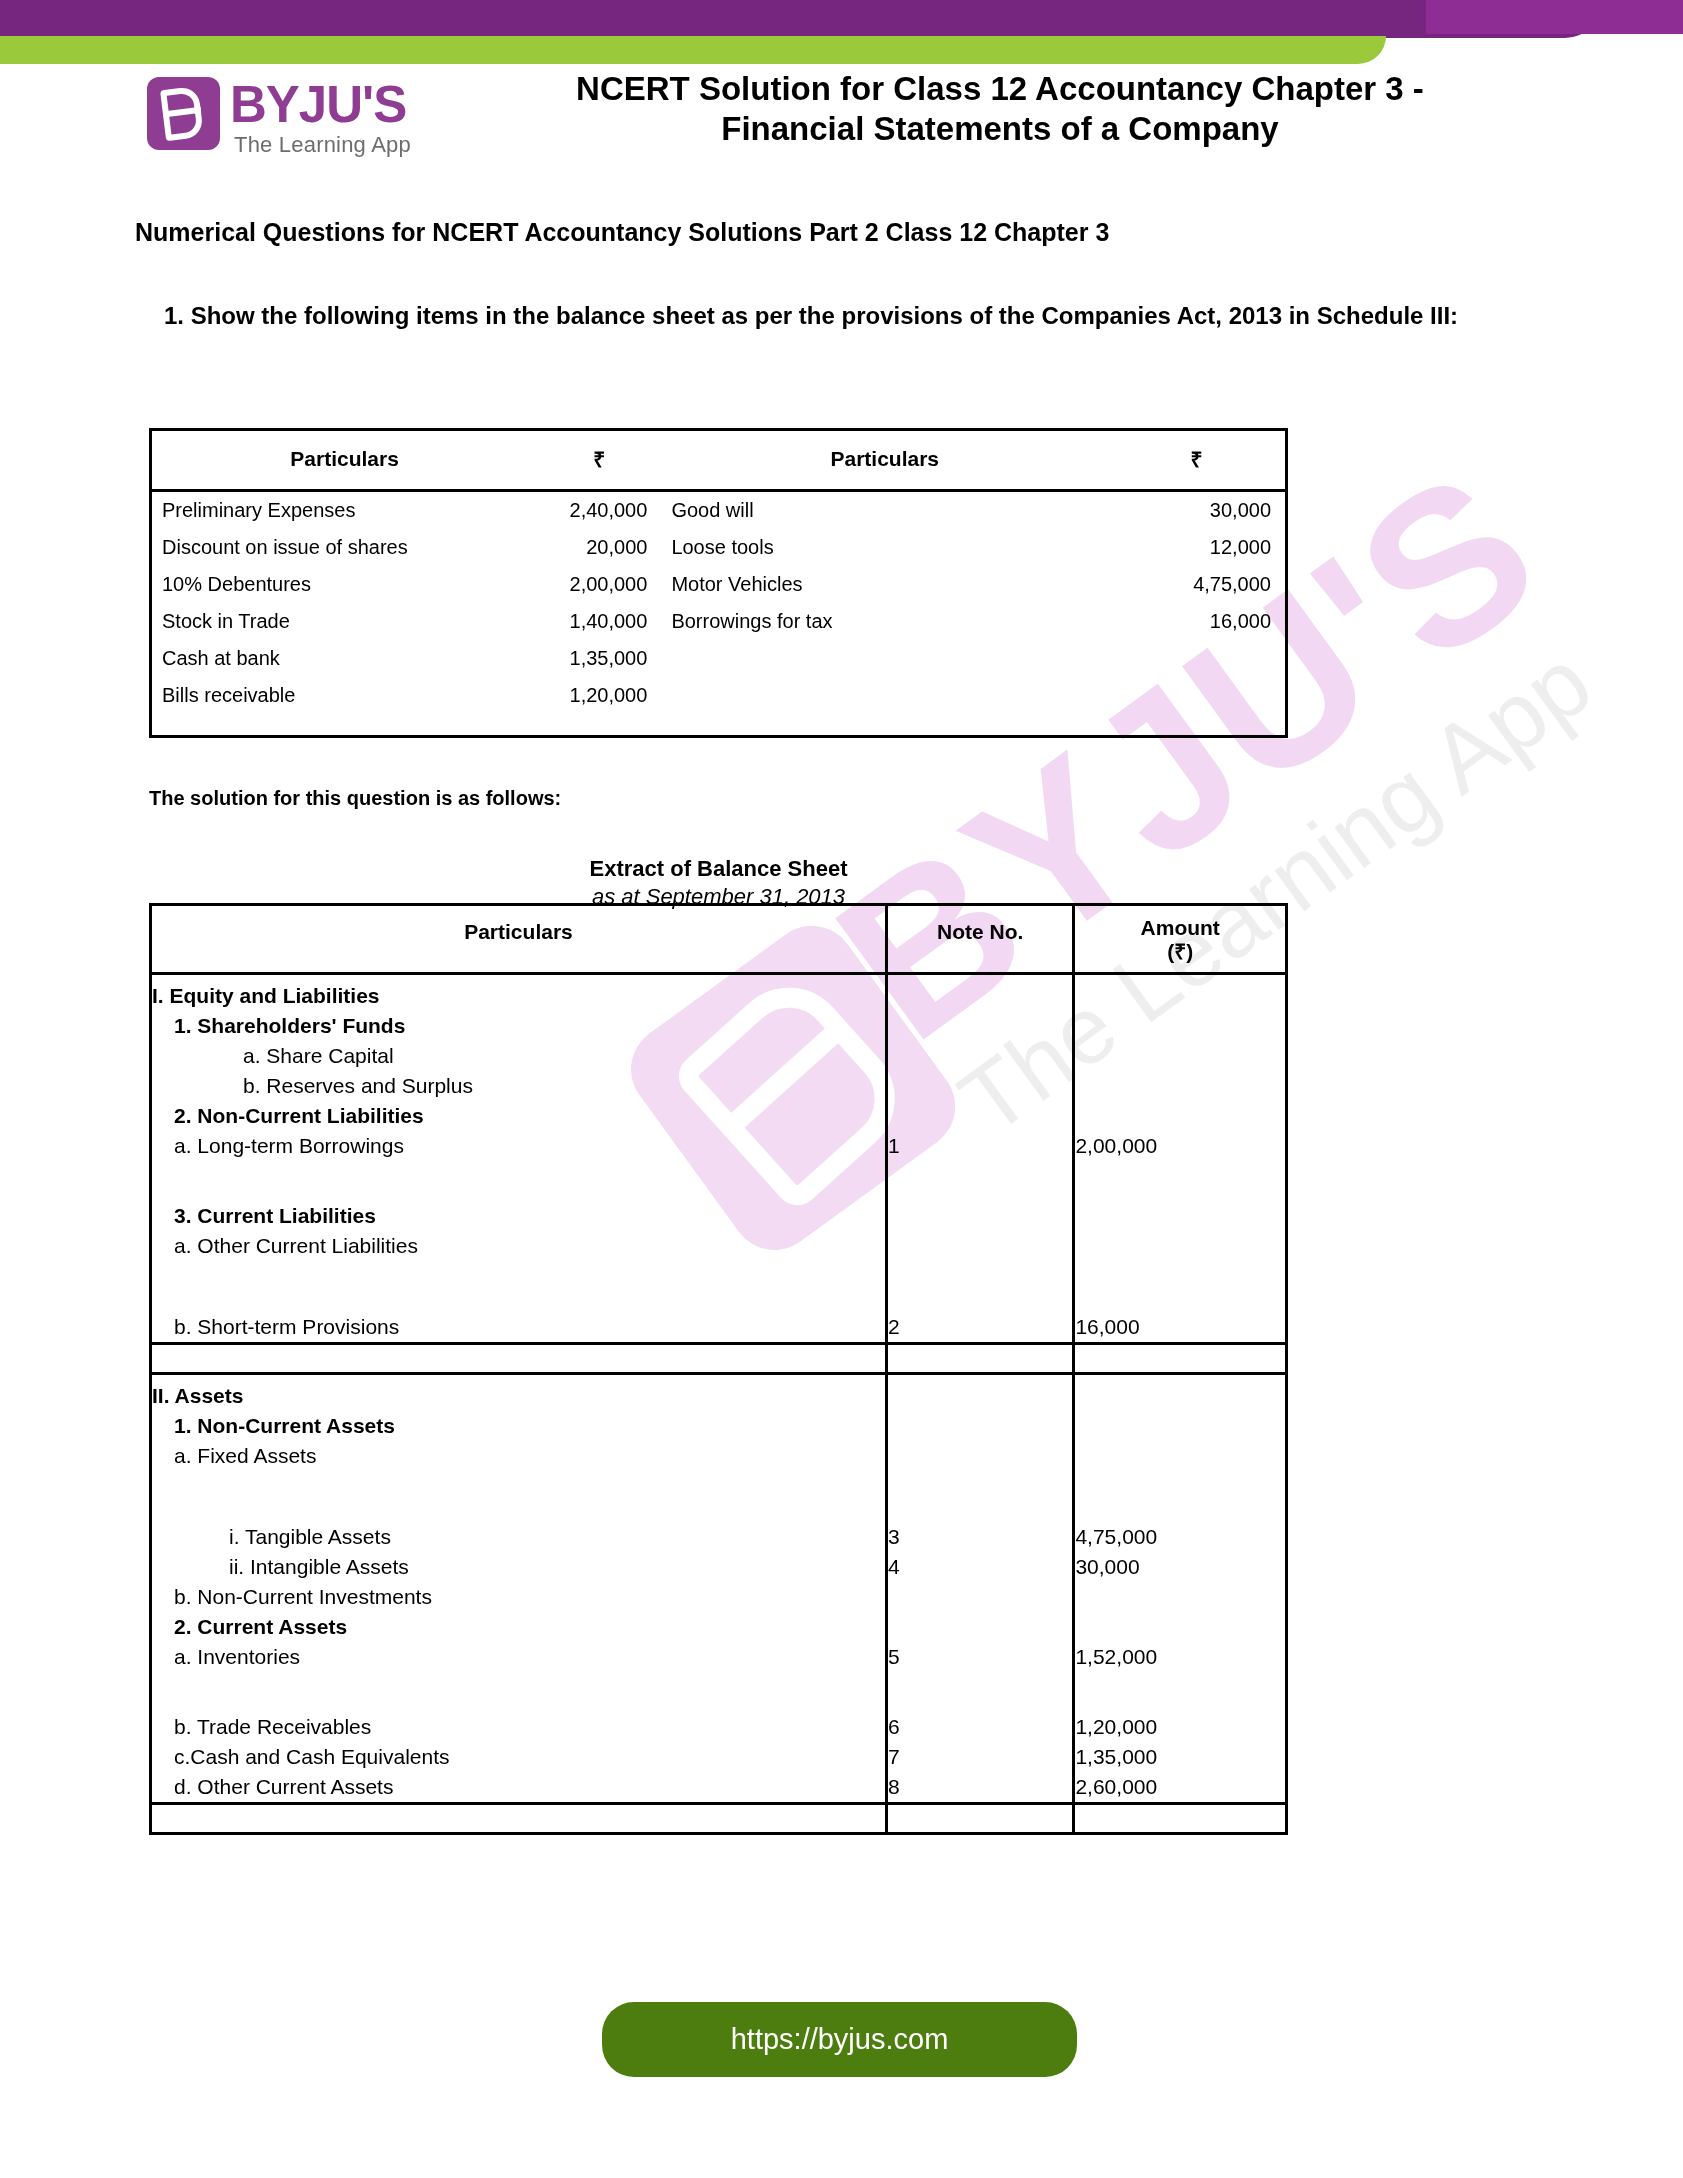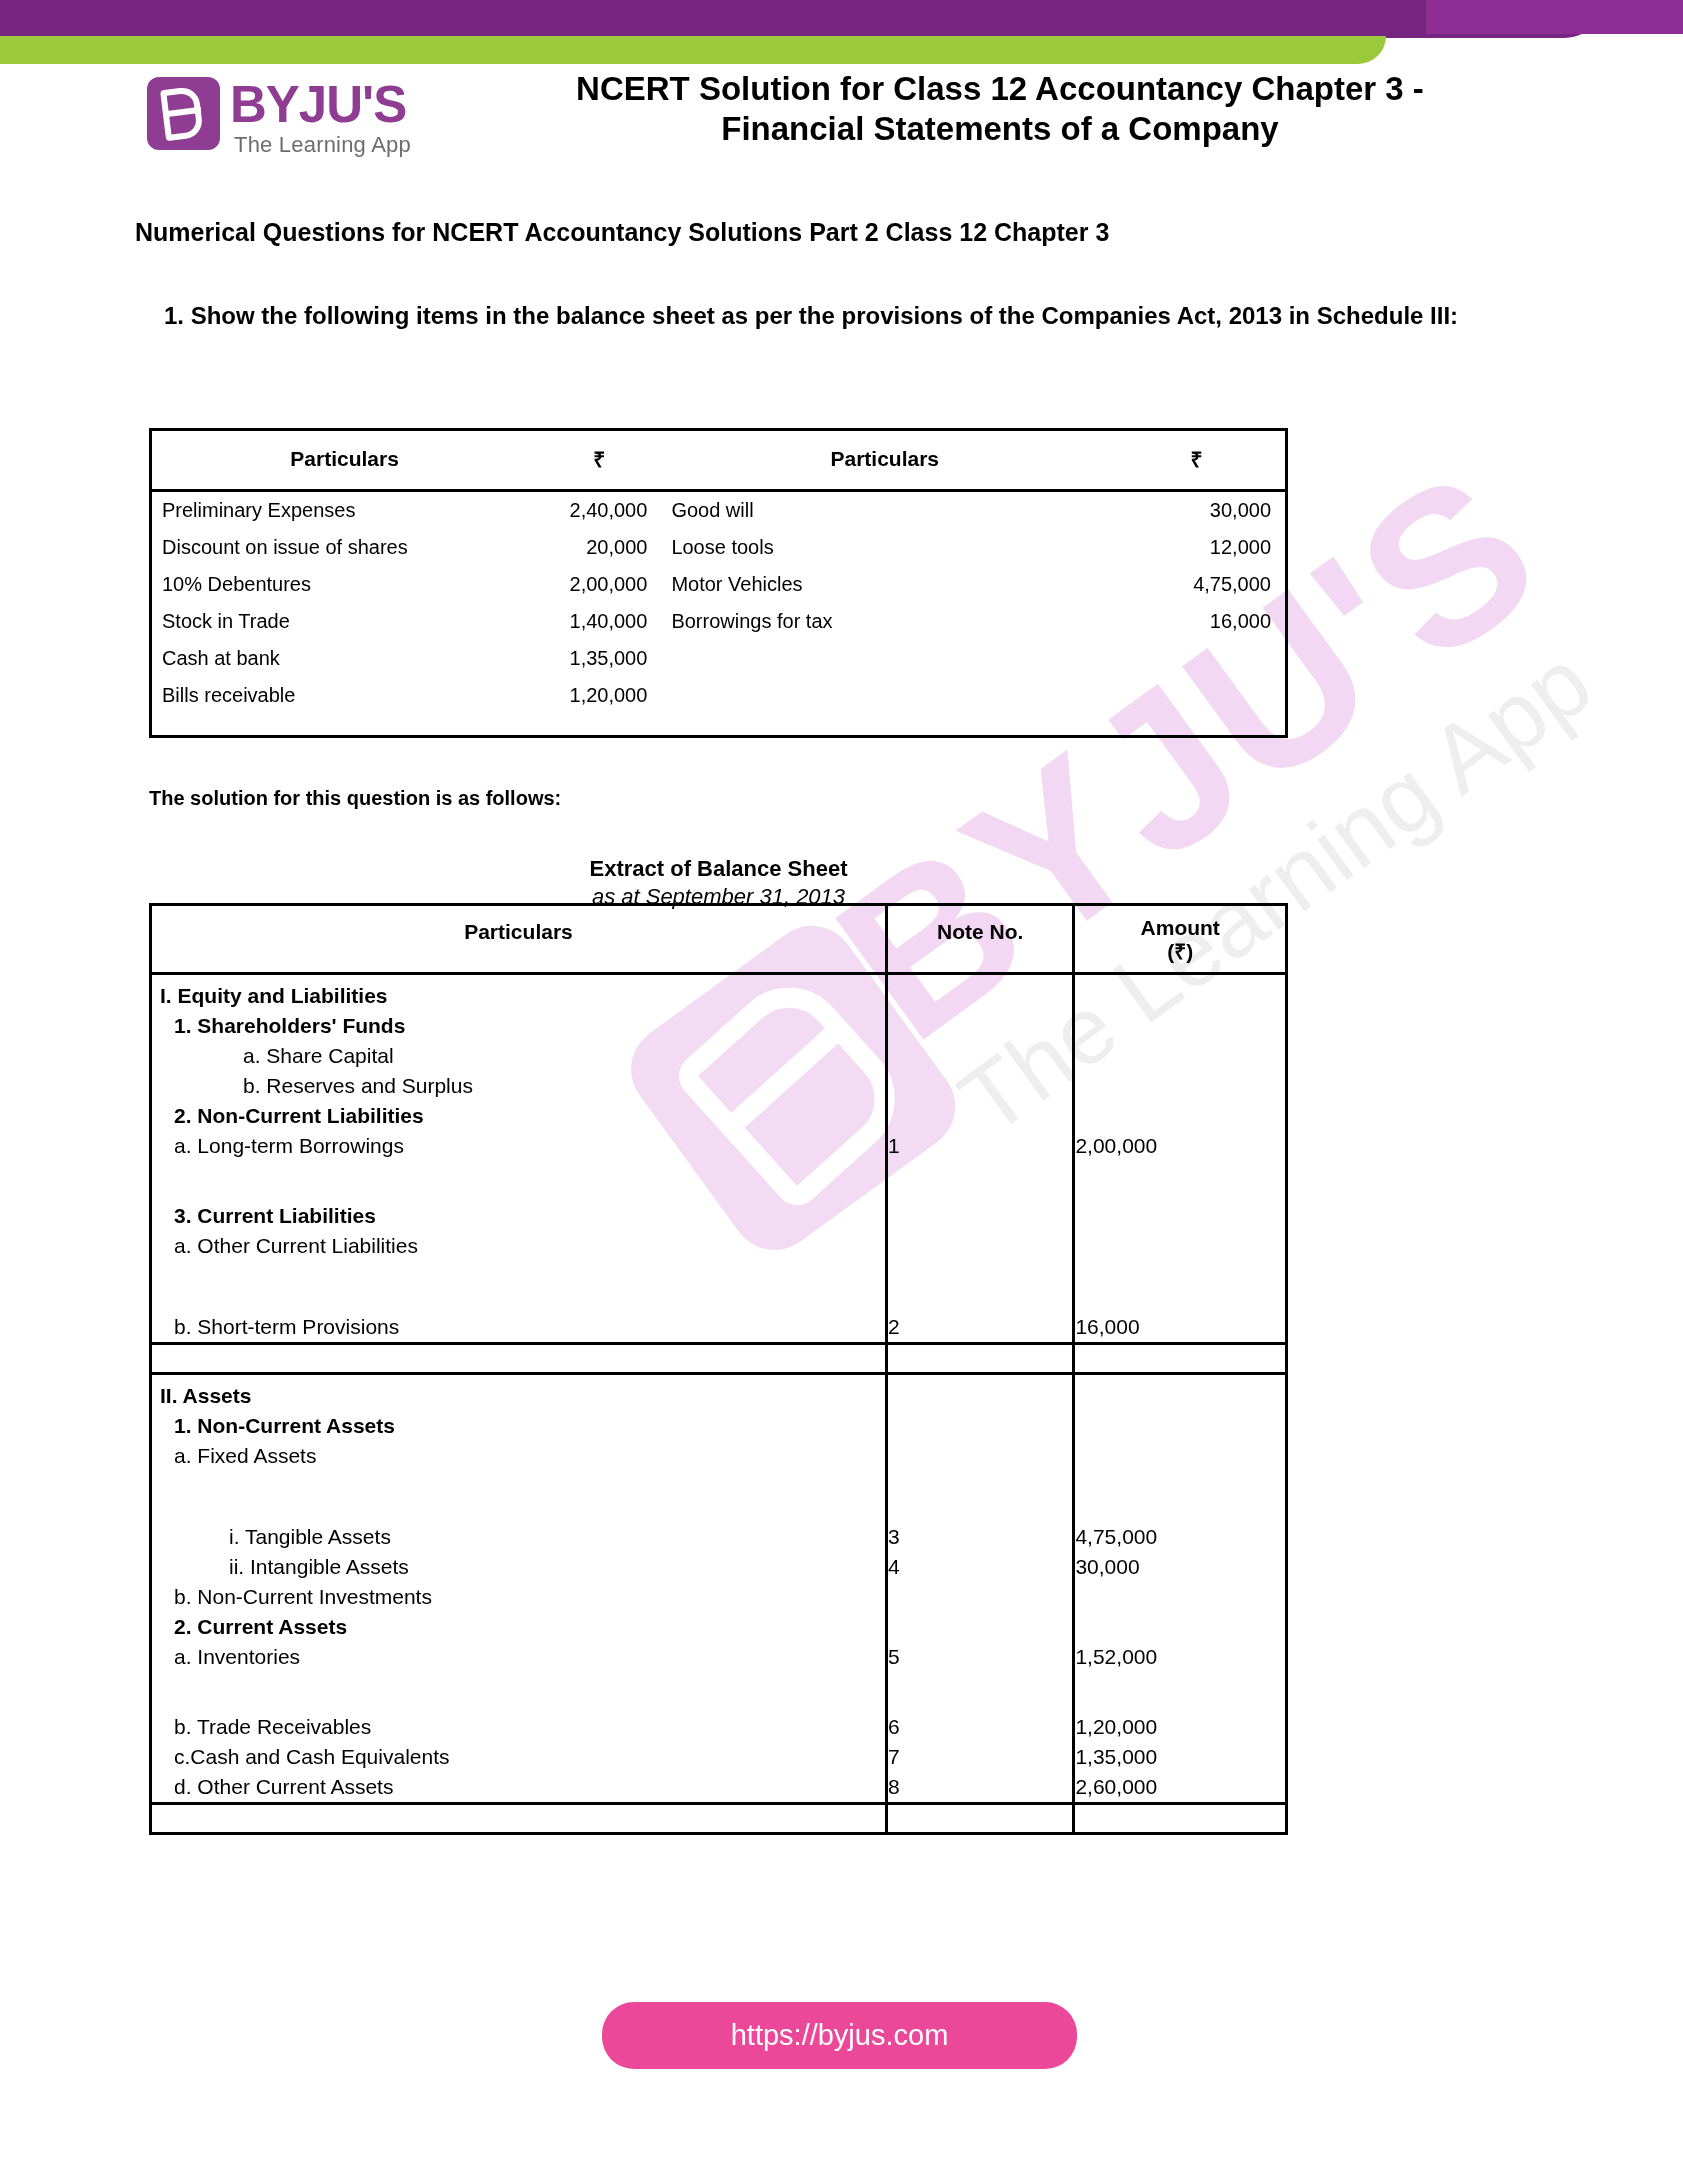--- a/index.html
+++ b/index.html
@@ -173,35 +173,35 @@
     font-weight: bold; text-align: center;
     border: 3px solid #000; padding: 14px 0 10px 0;
     font-size: 21px;
   }
   .t2-head td.hd-amt { line-height: 1.15; padding: 10px 0 8px 0; }
   .t2-block td { border: 3px solid #000; }
   .t2-spacer td { border: 3px solid #000; height: 30px; }
   .c-part { width: 738px; }
   .c-note { width: 188px; }
   .c-amt  { width: 213px; }
-  .ind0 { padding-left: 8px; }
+  .ind0 { }
   .ind1 { padding-left: 22px; }
   .ind2 { padding-left: 91px; }
   .ind2b { padding-left: 77px; }
   .bold { font-weight: bold; }
   .gap-m { height: 40px; }
   .gap-l { height: 51px; }
 
   .line { height: 30px; line-height: 30px; }
 
   
   .footer-btn {
     position: absolute; left: 602px; top: 2002px;
-    width: 475px; height: 67px;
-    background: #ec4899; border-radius: 32px;
+    width: 475px; height: 75px;
+    background: #4d7c0f; border-radius: 32px;
     display: flex; align-items: center; justify-content: center;
     color: #ffffff; font-size: 29px; z-index: 5;
   }
 </style>
 </head>
 <body>
 
 <div class="banner">
   <div class="banner-purple"></div>
   <div class="banner-purple-2"></div>

